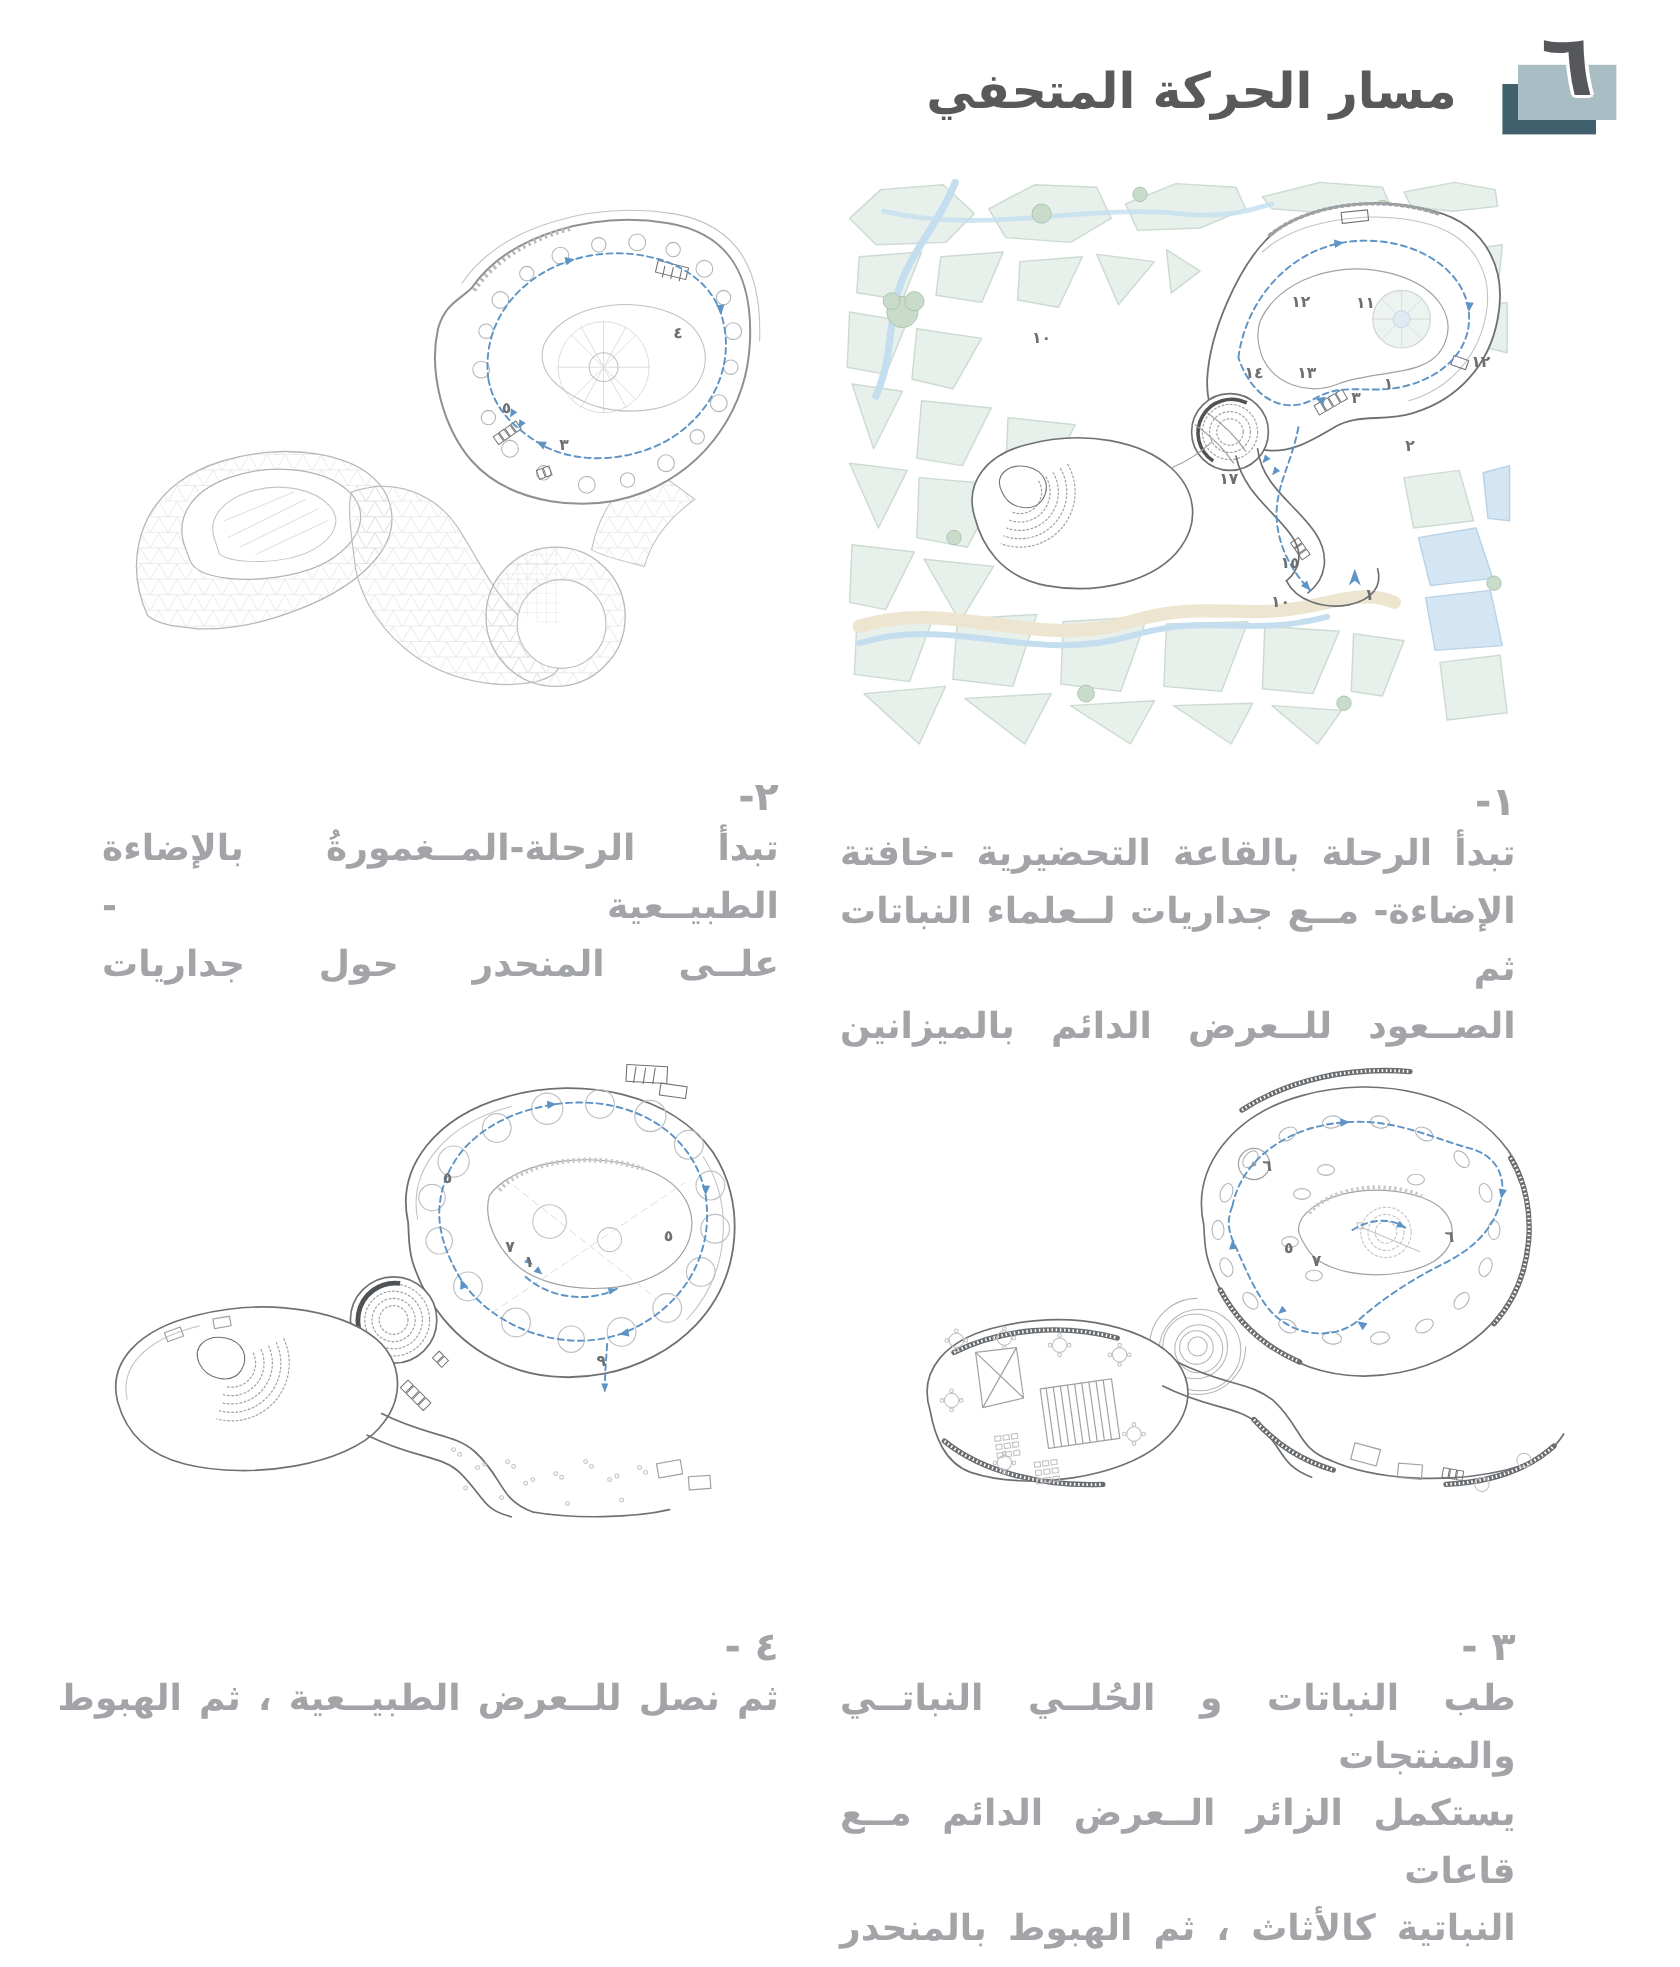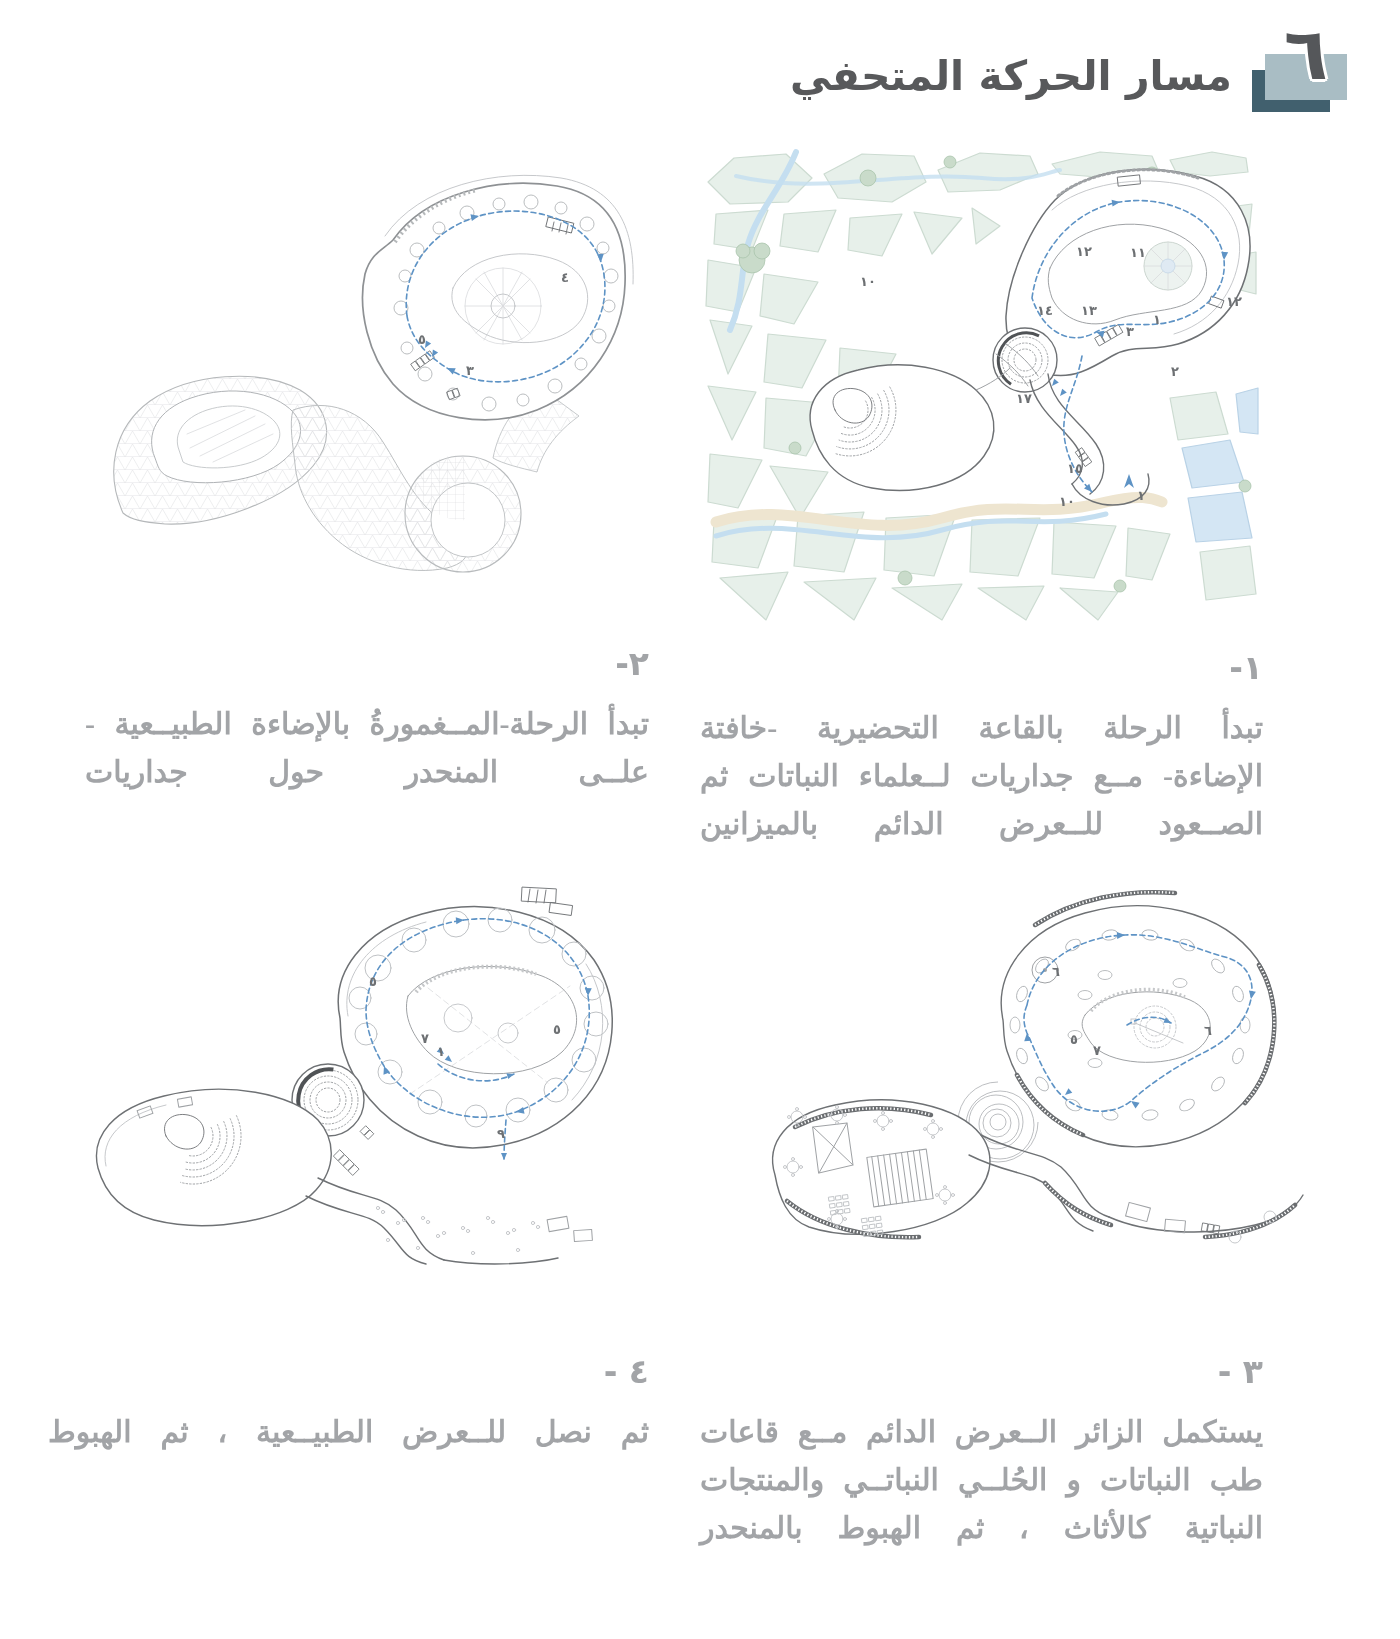--- a/index.html
+++ b/index.html
@@ -1,20 +1,20 @@
 <!DOCTYPE html>
 <html lang="ar"><head>
 <meta charset="utf-8">
 <style>
   html,body{margin:0;padding:0;background:#ffffff;}
   .page{position:relative;width:1400px;height:1639px;background:#fff;overflow:hidden;
         font-family:"DejaVu Sans","Liberation Sans",sans-serif;}
 
   
-  .header{position:absolute;top:26px;right:50px;display:flex;align-items:flex-start;gap:18px;}
+  .header{position:absolute;top:26px;right:50px;display:flex;align-items:flex-start;gap:36px;}
   .page-title{margin:0;margin-top:26px;font-size:41px;font-weight:700;color:#58595b;direction:rtl;}
   .badge{position:relative;width:100px;height:92px;flex:0 0 auto;}
   .badge-back{position:absolute;left:2px;top:44px;width:78px;height:42px;background:#41606e;}
   .badge-front{position:absolute;left:15px;top:28px;width:82px;height:46px;background:#a9bdc4;}
   .badge-num{position:absolute;left:34px;top:-8px;font-size:72px;line-height:1;font-weight:700;color:#55575a;
              text-shadow:-3px 0 0 #fff,3px 0 0 #fff,0 -3px 0 #fff,0 3px 0 #fff,
                          -2px -2px 0 #fff,2px 2px 0 #fff,-2px 2px 0 #fff,2px -2px 0 #fff;}
 
   
   .fig{position:absolute;}
@@ -35,21 +35,21 @@
   .sand{fill:none;stroke:#eee5d0;stroke-width:11;stroke-linecap:round;}
   .wall{fill:none;stroke:#6a6d70;stroke-width:4.5;stroke-linecap:round;}
   .wallhatch{fill:none;stroke:#ffffff;stroke-width:2.4;stroke-dasharray:1.3,2.2;}
   .darkarc{fill:none;stroke:#505356;stroke-width:4;}
   .plan-num{font-family:"DejaVu Sans","Liberation Sans",sans-serif;font-size:13px;font-weight:700;
             fill:#6d7073;text-anchor:middle;}
 
   
   .caption{position:absolute;direction:rtl;color:#a2a4a7;font-weight:700;}
   .cap-num{font-size:33px;line-height:40px;text-align:right;letter-spacing:1px;}
-  .cap-lines{margin-top:16px;font-family:Liberation Serif, serif;}
+  .cap-lines{}
   .cap-line{font-size:30px;line-height:48px;text-align:justify;text-align-last:justify;}
 </style>
 </head>
 <body>
 
 <div class="page">
 
   <div class="header">
     <h1 class="page-title">مسار الحركة المتحفي</h1>
     <div class="badge">
@@ -567,22 +567,22 @@
     <div class="cap-num">٢-</div>
     <div class="cap-lines">
       <div class="cap-line">تبدأ الرحلة-المــغمورةُ بالإضاءة الطبيــعية -</div>
       <div class="cap-line">علــى المنحدر حول جداريات</div>
     </div>
   </div>
 
   <div class="caption" style="left:700px;top:1352px;width:563px;">
     <div class="cap-num">٣ -</div>
     <div class="cap-lines">
+      <div class="cap-line">طب النباتات و الحُلــي النباتــي والمنتجات</div>
       <div class="cap-line">يستكمل الزائر الــعرض الدائم مــع قاعات</div>
-      <div class="cap-line">طب النباتات و الحُلــي النباتــي والمنتجات</div>
       <div class="cap-line">النباتية كالأثاث ، ثم الهبوط بالمنحدر</div>
     </div>
   </div>
 
   <div class="caption" style="left:48px;top:1352px;width:601px;">
     <div class="cap-num">٤ -</div>
     <div class="cap-lines">
       <div class="cap-line">ثم نصل للــعرض الطبيــعية ، ثم الهبوط</div>
     </div>
   </div>

